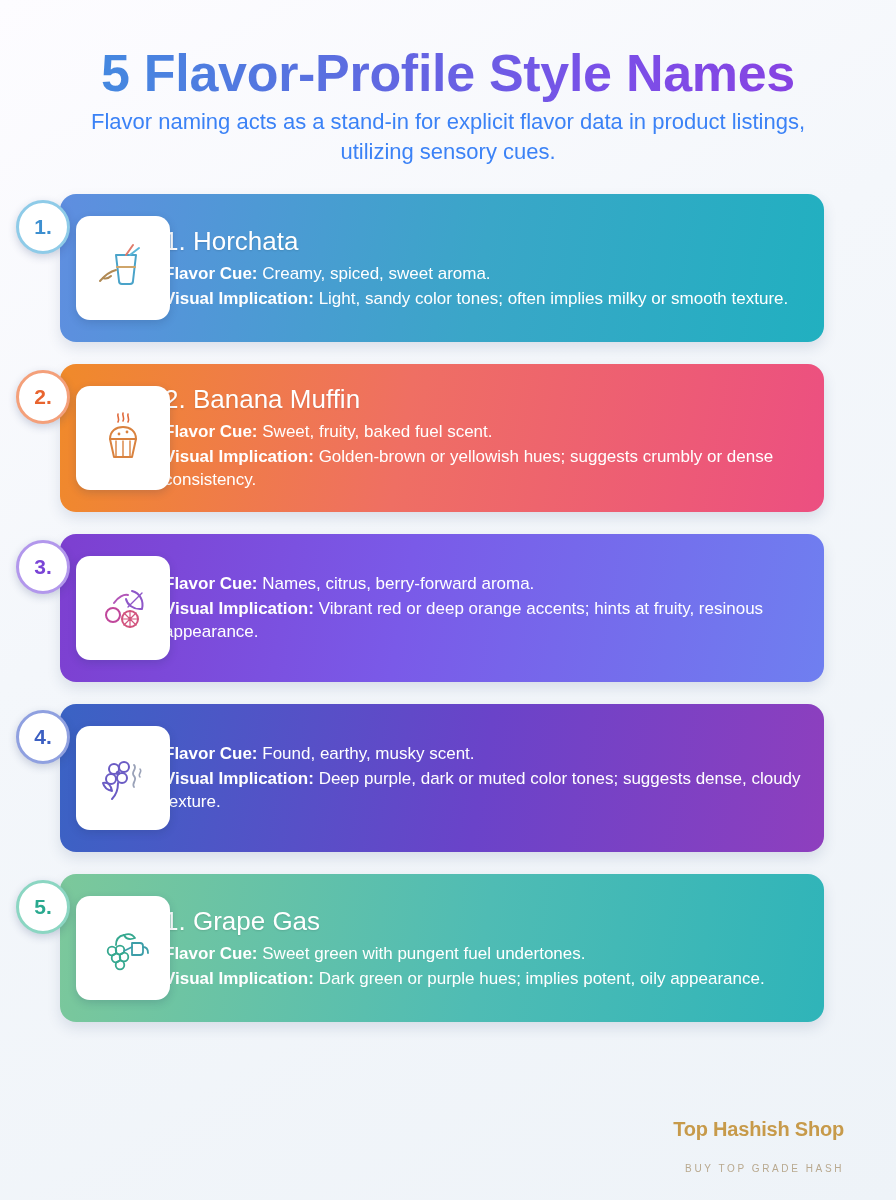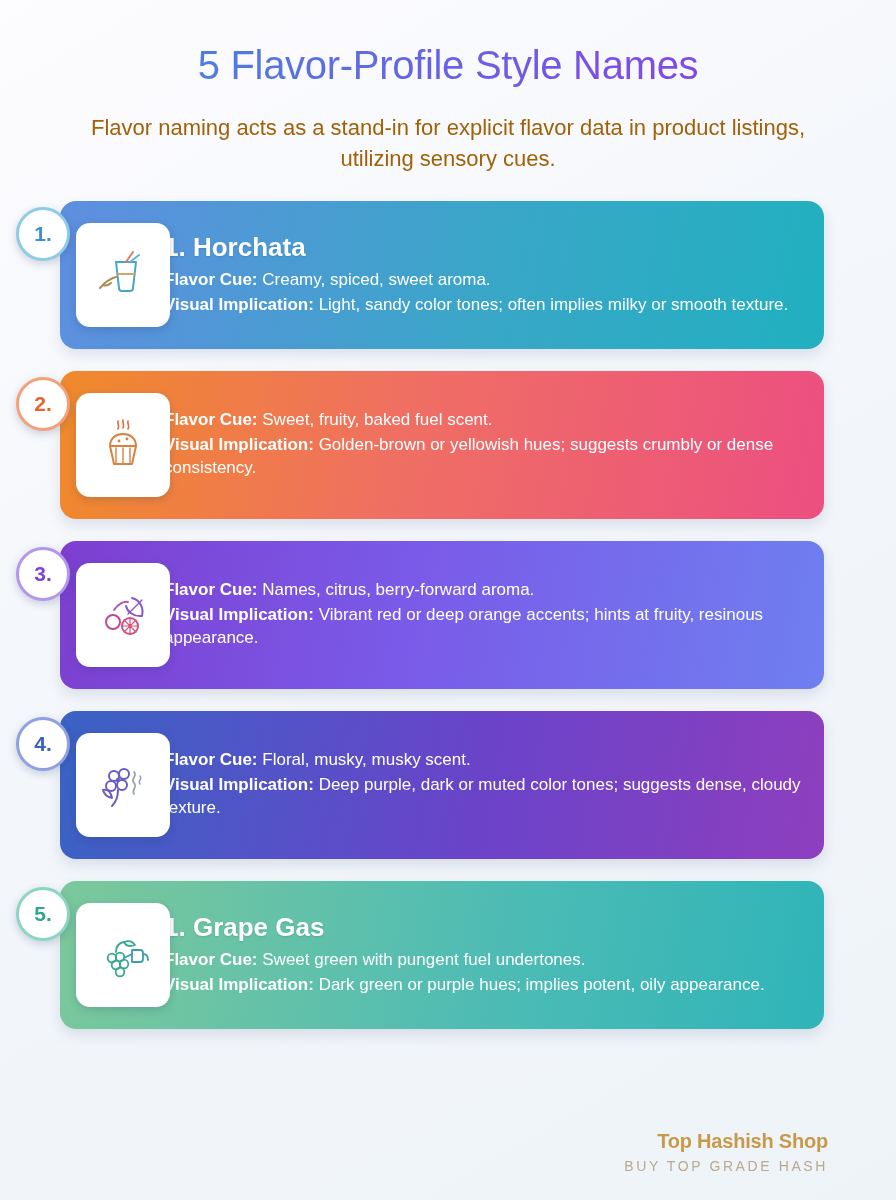--- a/index.html
+++ b/index.html
@@ -13,35 +13,34 @@
     position: relative;
     overflow: hidden;
   }
 
   
   .header {
     padding: 40px 40px 0 40px;
     text-align: center;
   }
   .title {
-    font-size: 40px;
-    font-weight: normal;
+    font-size: 52px;
+    font-weight: bold;
     line-height: 1.28;
     letter-spacing: -0.3px;
     background: linear-gradient(90deg, #3f8fe0 0%, #5a6fe0 35%, #7b4fe8 70%, #8a3fe0 100%);
     -webkit-background-clip: text;
     background-clip: text;
     color: transparent;
     -webkit-text-fill-color: transparent;
   }
   .subtitle {
-    margin-top: 22px;
     font-size: 22px;
     line-height: 1.4;
-    color: #a16207;
+    color: #3b82f6;
     padding: 0 30px;
   }
 
   
   .list {
     margin-top: 26px;
     padding: 0 72px 0 60px;
     display: flex;
     flex-direction: column;
     gap: 22px;
@@ -96,48 +95,48 @@
     display: flex;
     align-items: center;
     justify-content: center;
     box-shadow: 0 3px 8px rgba(30,50,90,0.18);
   }
   .tile svg { display: block; }
 
   .content { color: #ffffff; }
   .item-title {
     font-size: 26px;
-    font-weight: bold;
+    font-weight: normal;
     margin-bottom: 6px;
     text-shadow: 0 1px 2px rgba(0,0,0,0.12);
   }
   .line {
     font-size: 17px;
     line-height: 1.35;
     color: #ffffff;
   }
   .line + .line { margin-top: 2px; }
   .lbl { font-weight: bold; }
 
   
   .footer {
     position: absolute;
-    right: 68px;
+    right: 52px;
     bottom: 26px;
     text-align: right;
   }
   .brand {
     font-size: 20px;
     font-weight: bold;
     color: #c79a4a;
     letter-spacing: -0.2px;
   }
   .brand-sub {
-    margin-top: 5px;
-    font-size: 14px;
+    margin-top: 22px;
+    font-size: 10px;
     letter-spacing: 2.6px;
     color: #b9a98f;
   }
 </style>
 </head>
 <body>
 
 <div class="header">
   <h1 class="title">
     <span>5 Flavor-Profile Style Names</span><br>
@@ -178,20 +177,21 @@
       <svg width="62" height="62" viewBox="0 0 62 62" fill="none" stroke="#d9823f" stroke-width="2" stroke-linecap="round" stroke-linejoin="round">
         <path d="M18 32 h26 l-4 18 h-18 z"></path>
         <path d="M24 34 v15 M31 34 v15 M38 34 v15" stroke-width="1.4"></path>
         <path d="M18 32 c0 -8 6 -12 13 -12 s13 4 13 12"></path>
         <circle cx="27" cy="27" r="1.4" fill="#d9823f" stroke="none"></circle>
         <circle cx="35" cy="25" r="1.4" fill="#d9823f" stroke="none"></circle>
         <path d="M26 15 c2 -3 -1 -5 0 -8 M31 14 c2 -3 -1 -5 0 -8 M36 15 c2 -3 -1 -5 0 -8" stroke="#e0693a" stroke-width="1.6"></path>
       </svg>
     </div>
     <div class="content">
+      <div class="item-title">2. Banana Muffin</div>
       <div class="line">
         <span class="lbl">Flavor Cue:</span>
         <span>Sweet, fruity, baked fuel scent.</span>
       </div>
       <div class="line">
         <span class="lbl">Visual Implication:</span>
         <span>Golden-brown or yellowish hues; suggests crumbly or dense consistency.</span>
       </div>
     </div>
   </div>
@@ -231,21 +231,21 @@
         <circle cx="26" cy="26" r="2.2" fill="#6a5bc4" stroke="none"></circle>
         <path d="M26 36 c0 8 -2 12 -6 16"></path>
         <path d="M20 44 c-5 -1 -8 -4 -9 -8 c5 -1 8 2 9 8 z"></path>
         <path d="M42 18 c4 4 -4 7 0 11 c4 4 -3 7 0 11" stroke="#9aa2b8" stroke-width="1.8"></path>
         <path d="M48 22 c3 3 -3 5 0 8" stroke="#9aa2b8" stroke-width="1.5"></path>
       </svg>
     </div>
     <div class="content">
       <div class="line">
         <span class="lbl">Flavor Cue:</span>
-        <span>Floral, musky, musky scent.</span>
+        <span>Found, earthy, musky scent.</span>
       </div>
       <div class="line">
         <span class="lbl">Visual Implication:</span>
         <span>Deep purple, dark or muted color tones; suggests dense, cloudy texture.</span>
       </div>
     </div>
   </div>
 
   <div class="row row-5">
     <div class="badge badge-5">5.</div>

